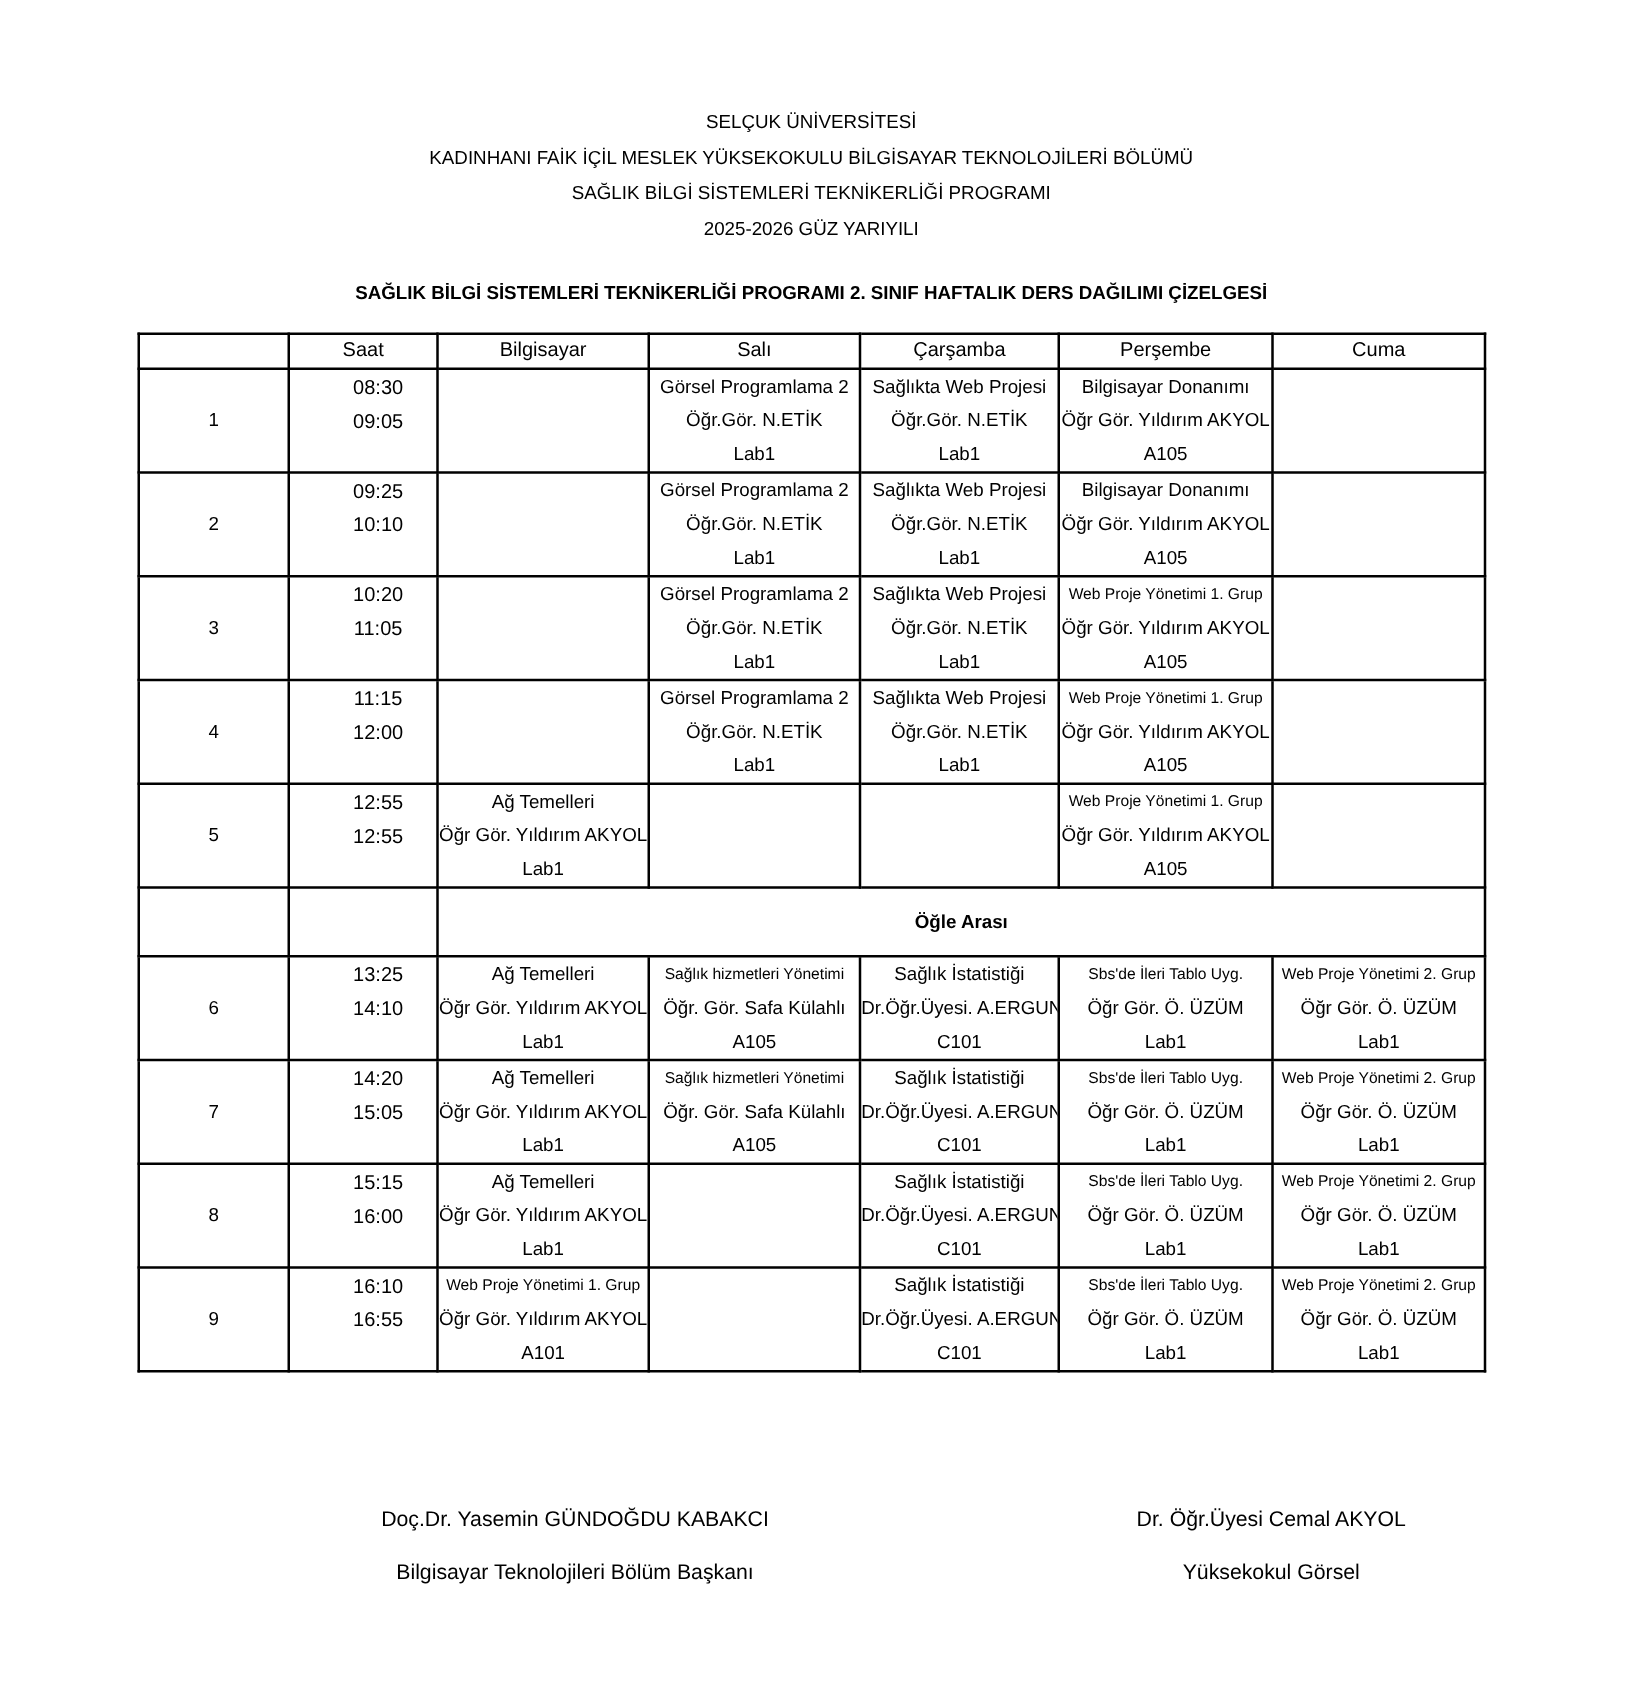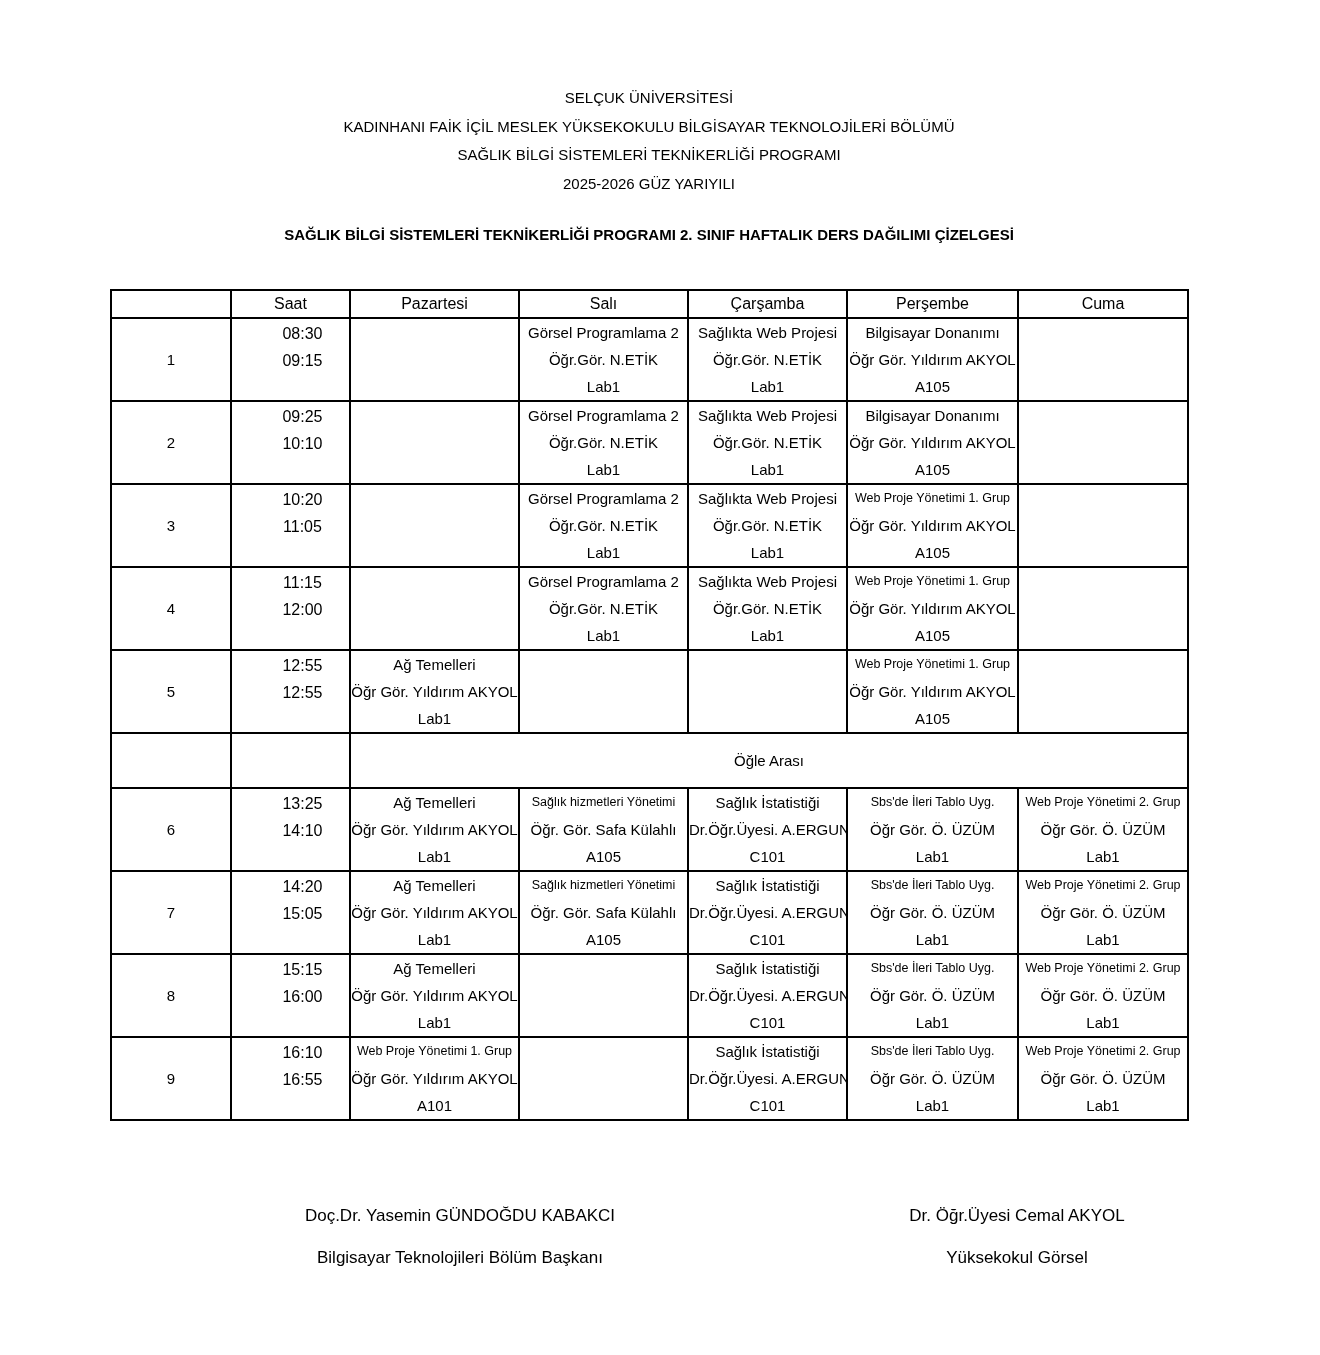--- a/index.html
+++ b/index.html
@@ -1,31 +1,31 @@
 <!DOCTYPE html>
 <html><head>
 <meta charset="utf-8">
 <style>
   html, body { margin: 0; padding: 0; background: #ffffff; }
   body { width: 1320px; height: 1355px; position: relative; font-family: "Liberation Sans", "DejaVu Sans", sans-serif; color: #000; }
   .header { position: absolute; left: 0; top: 84px; width: 1298px; text-align: center; }
   .header .line { font-size: 15px; height: 28.5px; line-height: 28.5px; }
   .doc-title { position: absolute; left: 0; top: 226px; width: 1298px; text-align: center; font-size: 15px; font-weight: bold; }
-  table.sched { position: absolute; left: 110px; top: 289px; border-collapse: collapse; table-layout: fixed; width: 1077px; }
+  table.sched { position: absolute; left: 110px; top: 266px; border-collapse: collapse; table-layout: fixed; width: 1077px; }
   table.sched td { border: 2px solid #000; text-align: center; vertical-align: middle; padding: 0; font-size: 15px; overflow: hidden; white-space: nowrap; }
   table.sched tr.head td { height: 26px; font-size: 16px; }
   table.sched tr.slot td { height: 81px; }
   table.sched tr.lunch td { height: 53px; }
   .cell-lines { display: flex; flex-direction: column; justify-content: space-between; height: 81px; }
   .cell-lines span { display: block; height: 27px; line-height: 27px; }
   .cell-lines span.small { font-size: 12.5px; }
   .time-lines { display: flex; flex-direction: column; height: 81px; padding-left: 24px; }
   .time-lines span { display: block; height: 27px; line-height: 29px; font-size: 16px; }
   .slot-no { font-size: 16px; }
-  .lunch-label { font-weight: normal; font-size: 16px; }
+  .lunch-label { font-weight: bold; font-size: 16px; }
   .sign { position: absolute; top: 1188px; text-align: center; font-size: 17px; }
   .sign .l { height: 29px; line-height: 29px; margin-top: 13px; }
   .sign.left { left: 280px; width: 360px; }
   .sign.right { left: 867px; width: 300px; }
 </style>
 </head>
 <body>
 
 <div class="header">
   <div class="line">SELÇUK ÜNİVERSİTESİ</div>
@@ -43,32 +43,32 @@
       <col style="width:169px">
       <col style="width:169px">
       <col style="width:159px">
       <col style="width:171px">
       <col style="width:170px">
   </colgroup>
   <tbody id="sched-body">
     <tr class="head">
       <td></td>
       <td>Saat</td>
-      <td>Pazartesi</td>
+      <td>Bilgisayar</td>
       <td>Salı</td>
       <td>Çarşamba</td>
       <td>Perşembe</td>
       <td>Cuma</td>
     </tr>
   <tr class="slot">
         <td class="slot-no">1</td>
         <td>
           <div class="time-lines">
             <span>08:30</span>
-            <span>09:15</span>
+            <span>09:05</span>
             <span></span>
           </div>
         </td>
         <td></td>
         <td>
           <div class="cell-lines">
             <span>Görsel Programlama 2</span>
             <span>Öğr.Gör. N.ETİK</span>
             <span>Lab1</span>
           </div>

